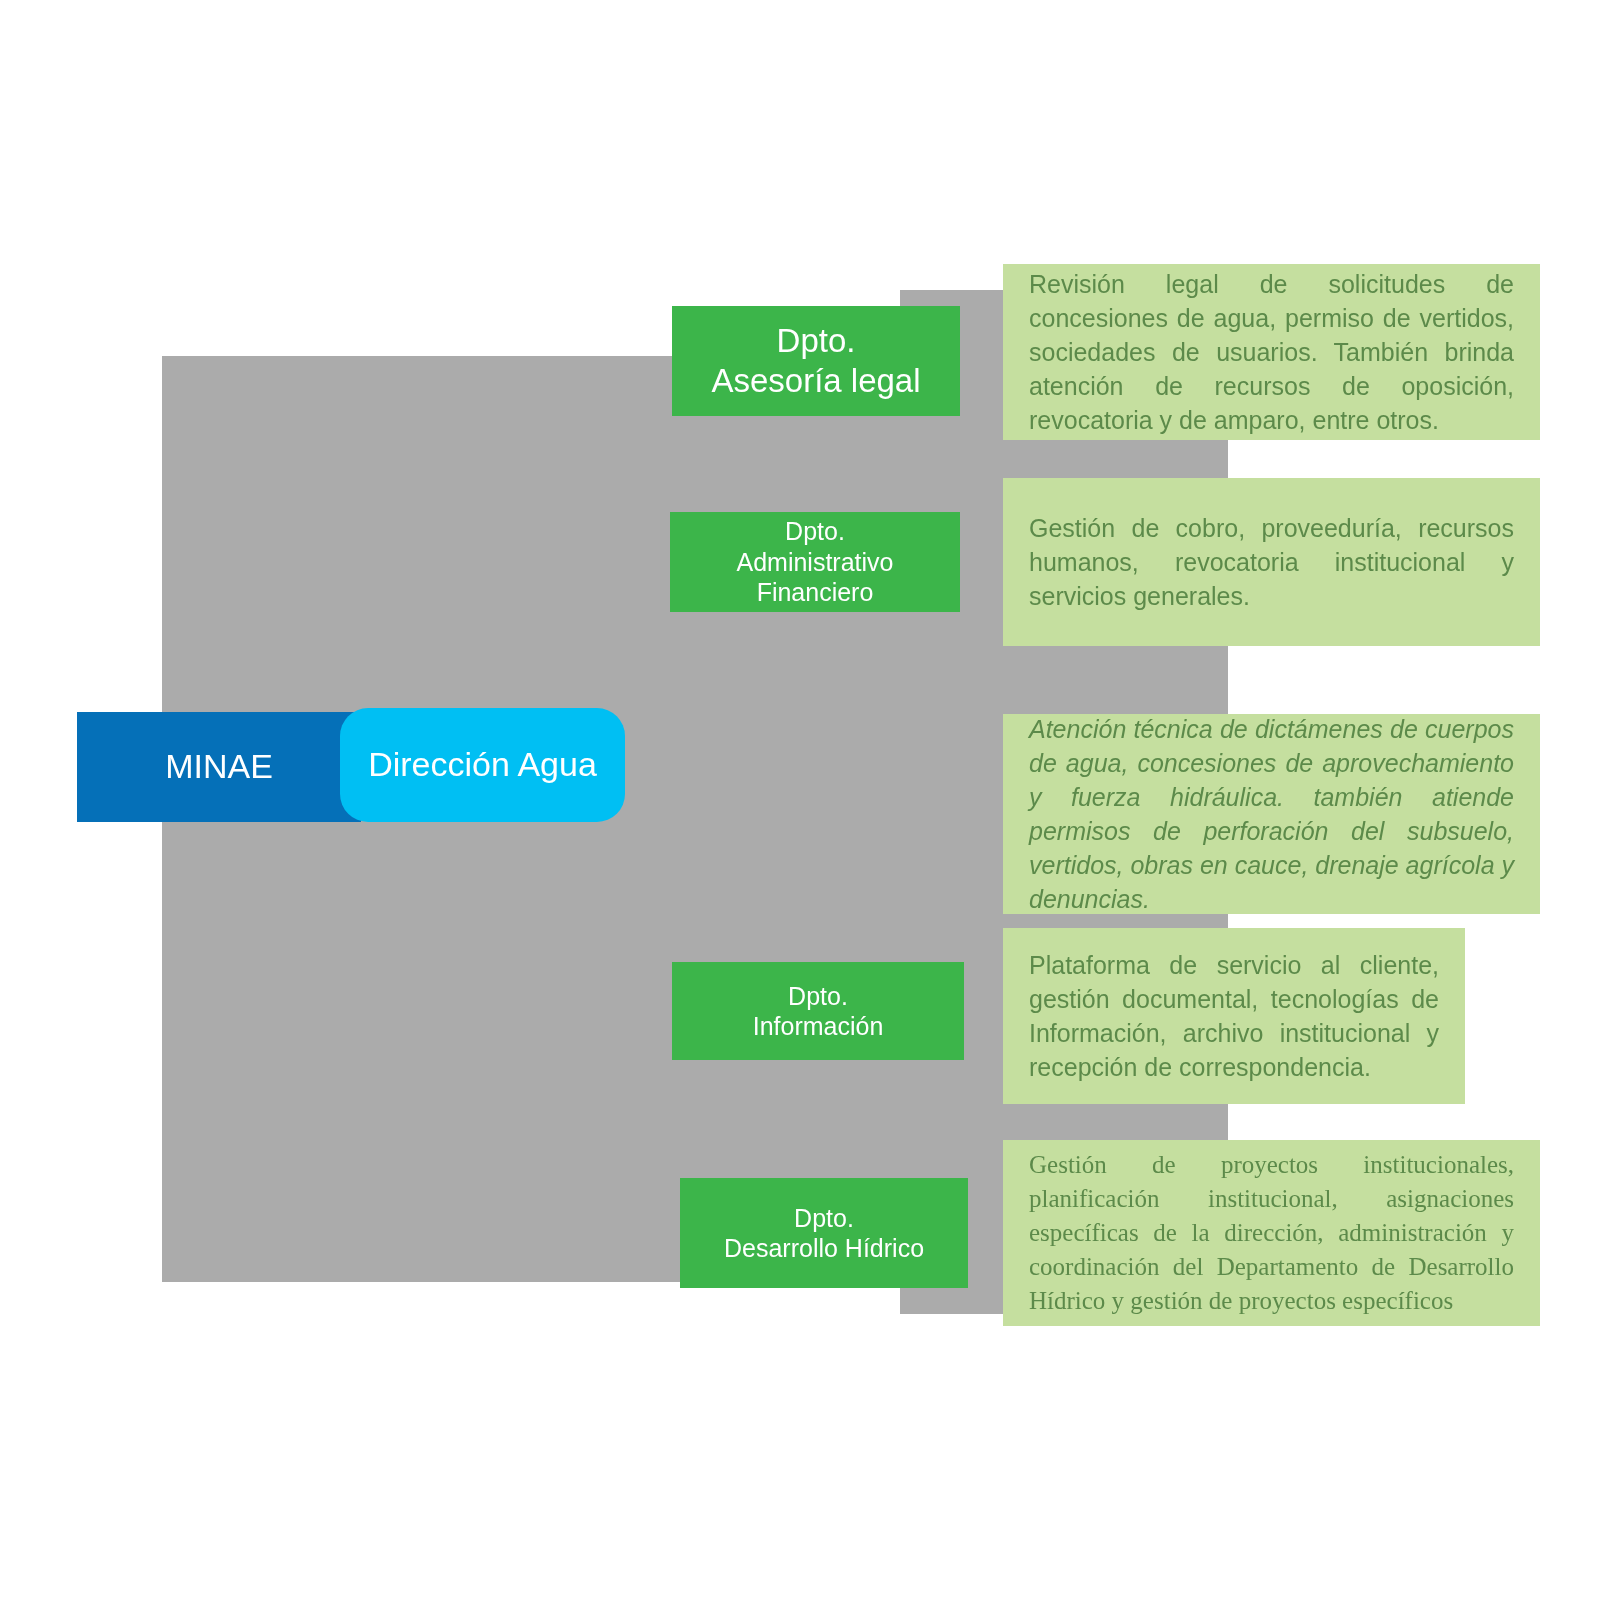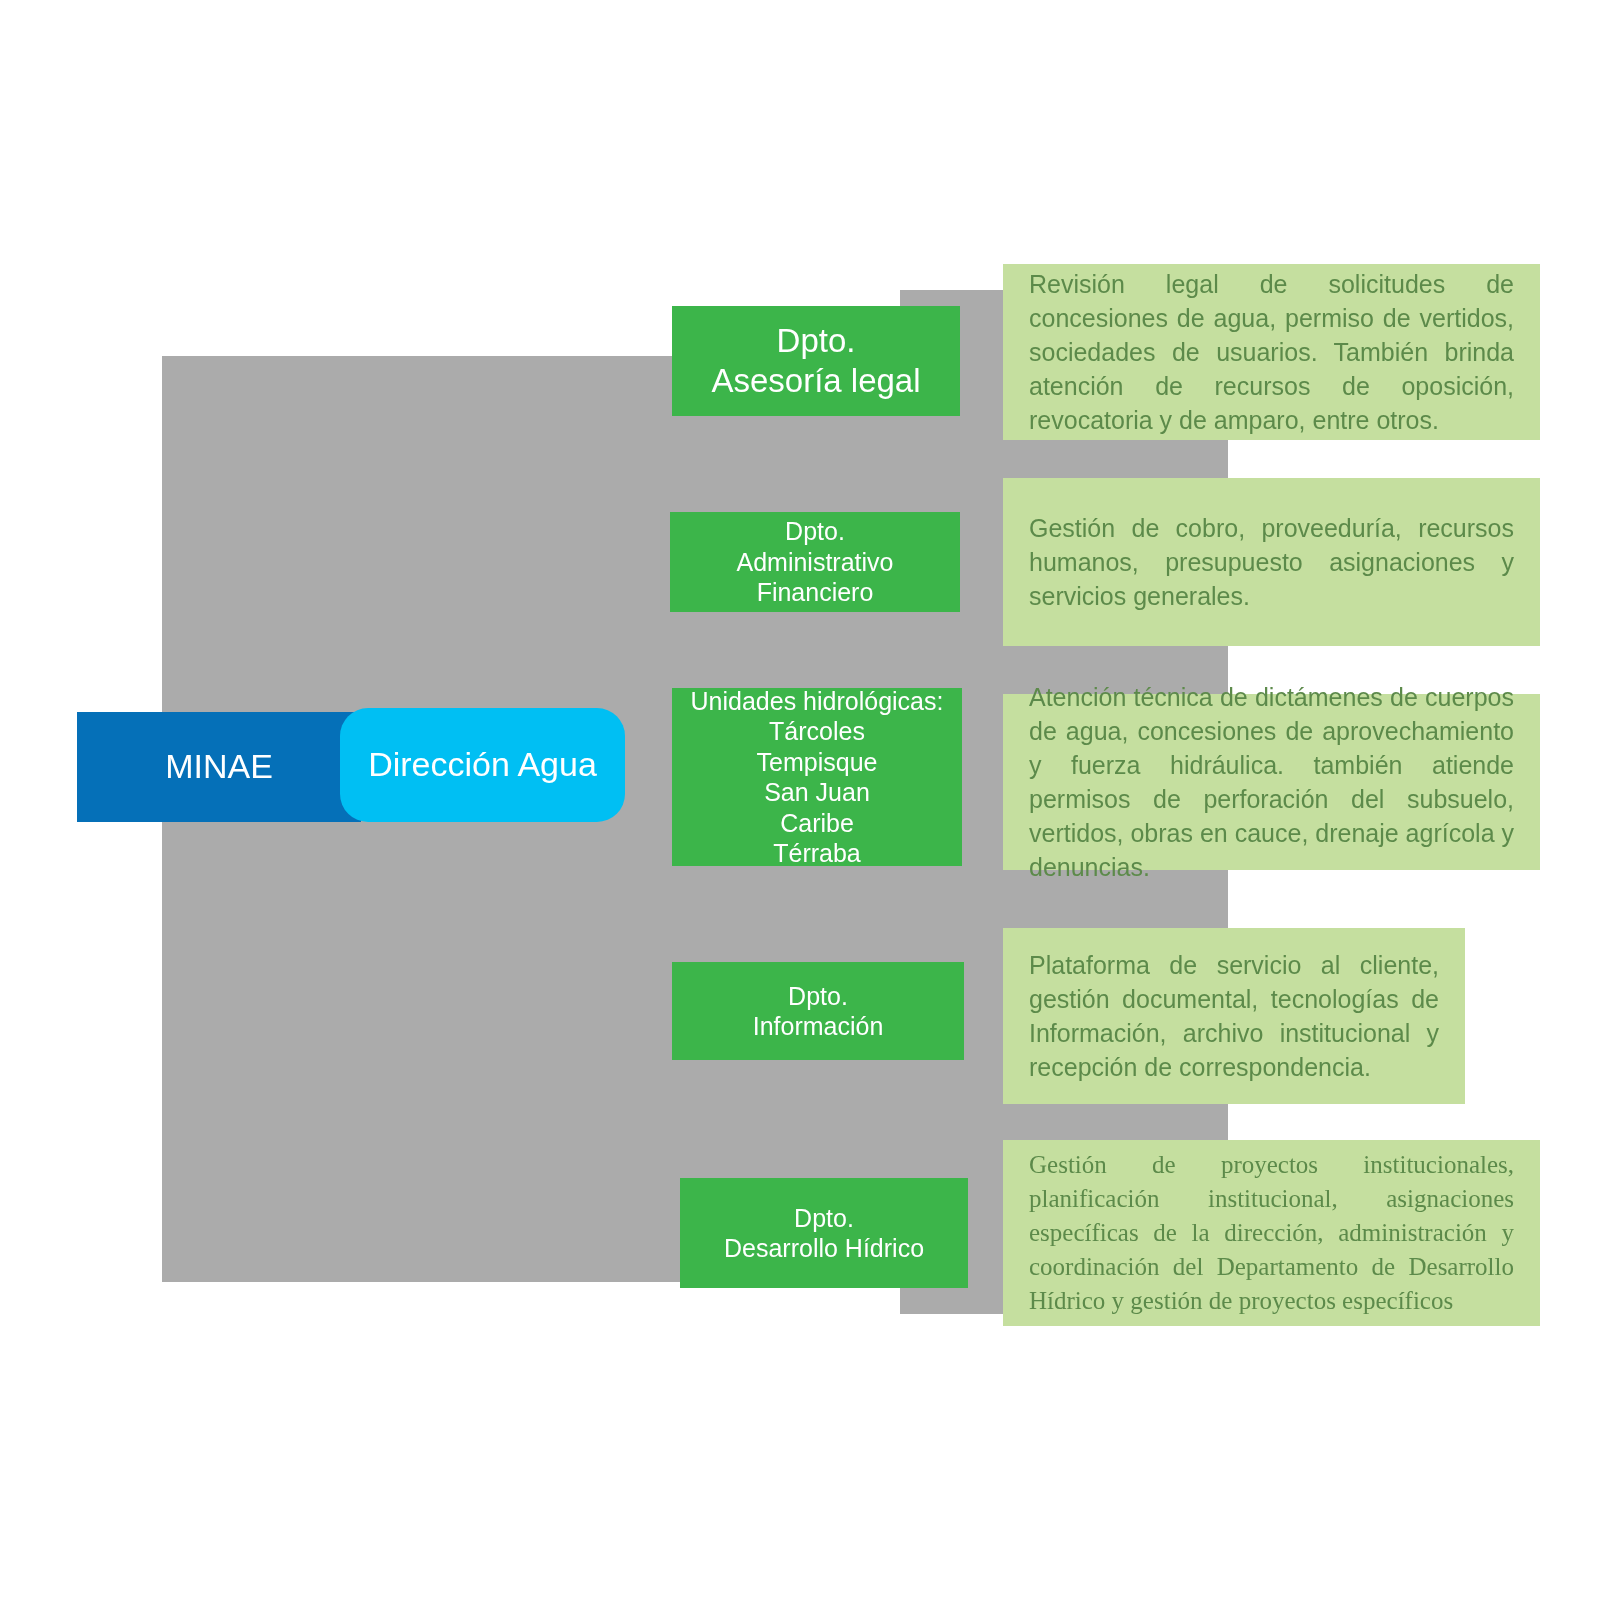--- a/index.html
+++ b/index.html
@@ -55,48 +55,40 @@
     <span class="lbl">Dpto.
 Asesoría legal</span>
   </div>
 
   <div class="node node-dept" style="left:670px;top:512px;width:290px;height:100px;font-size:25px;">
     <span class="lbl">Dpto.
 Administrativo
 Financiero</span>
   </div>
 
-  <div class="node node-dept" style="left:672px;top:688px;width:290px;height:178px;font-size:25px;">
-    <span class="lbl">Unidades hidrológicas:
-Tárcoles
-Tempisque
-San Juan
-Caribe
-Térraba</span>
-  </div>
 
   <div class="node node-dept" style="left:672px;top:962px;width:292px;height:98px;font-size:25px;">
     <span class="lbl">Dpto.
 Información</span>
   </div>
 
   <div class="node node-dept" style="left:680px;top:1178px;width:288px;height:110px;font-size:25px;">
     <span class="lbl">Dpto.
 Desarrollo Hídrico</span>
   </div>
 
   <div class="desc" style="left:1003px;top:264px;width:537px;height:176px;">
     <span class="txt">Revisión legal de solicitudes de concesiones de agua, permiso de vertidos, sociedades de usuarios. También brinda atención de recursos de oposición, revocatoria y de amparo, entre otros.</span>
   </div>
 
   <div class="desc" style="left:1003px;top:478px;width:537px;height:168px;">
-    <span class="txt">Gestión de cobro, proveeduría, recursos humanos, presupuesto asignaciones y servicios generales.</span>
+    <span class="txt">Gestión de cobro, proveeduría, recursos humanos, revocatoria institucional y servicios generales.</span>
   </div>
 
-  <div class="desc" style="left:1003px;top:694px;width:537px;height:176px;">
+  <div class="desc" style="left:1003px;top:714px;width:537px;height:200px;font-style:italic;">
     <span class="txt">Atención técnica de dictámenes de cuerpos de agua, concesiones de aprovechamiento y fuerza hidráulica. también atiende permisos de perforación del subsuelo, vertidos, obras en cauce, drenaje agrícola y denuncias.</span>
   </div>
 
   <div class="desc" style="left:1003px;top:928px;width:462px;height:176px;">
     <span class="txt">Plataforma de servicio al cliente, gestión documental, tecnologías de Información, archivo institucional y recepción de correspondencia.</span>
   </div>
 
   <div class="desc" style="left:1003px;top:1140px;width:537px;height:186px;font-family:Liberation Serif, serif;">
     <span class="txt">Gestión de proyectos institucionales, planificación institucional, asignaciones específicas de la dirección, administración y coordinación del Departamento de Desarrollo Hídrico y gestión de proyectos específicos</span>
   </div>

